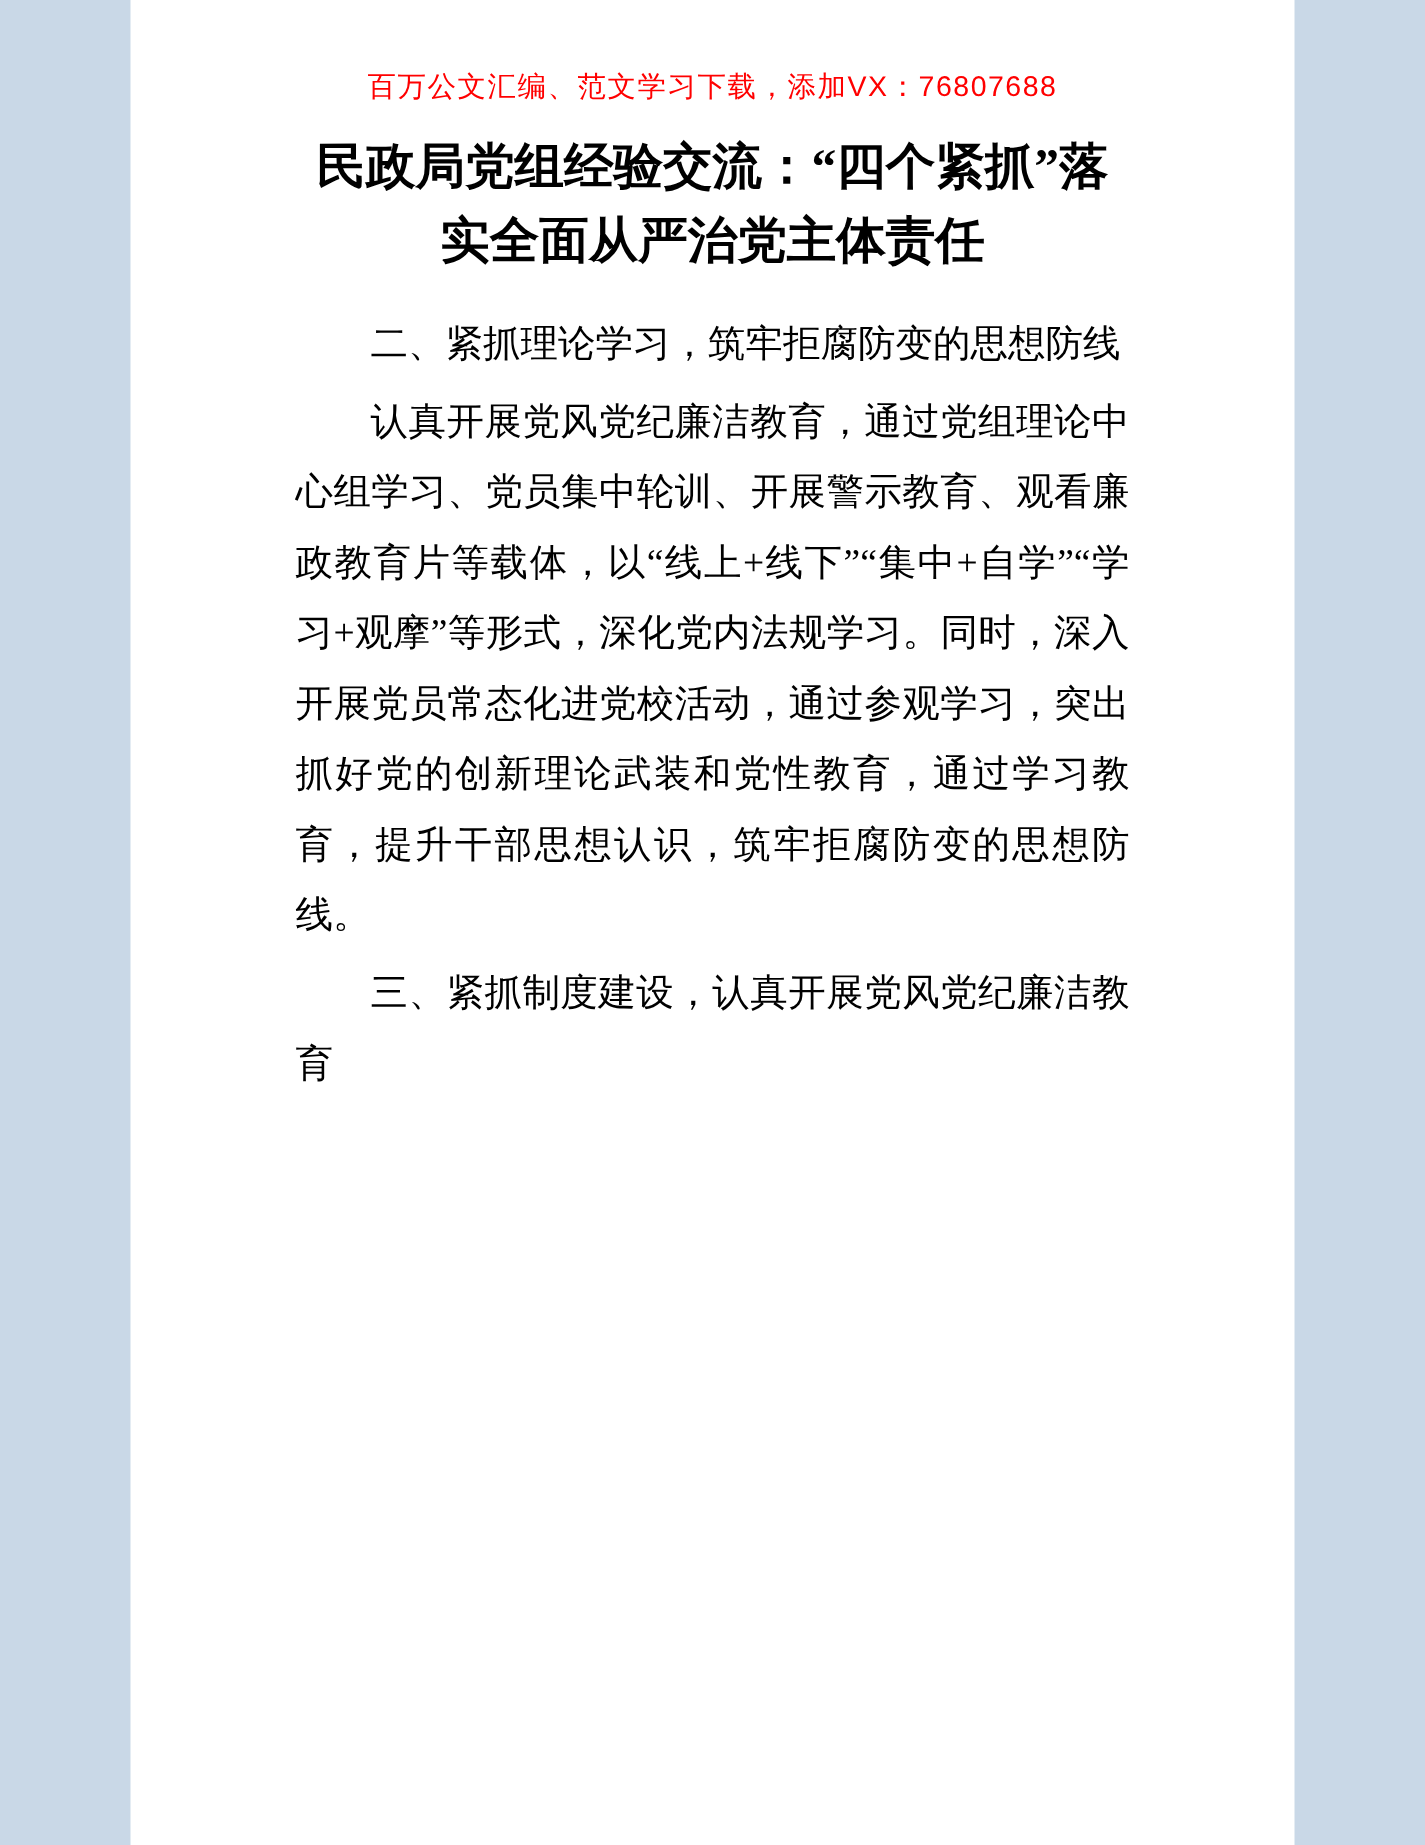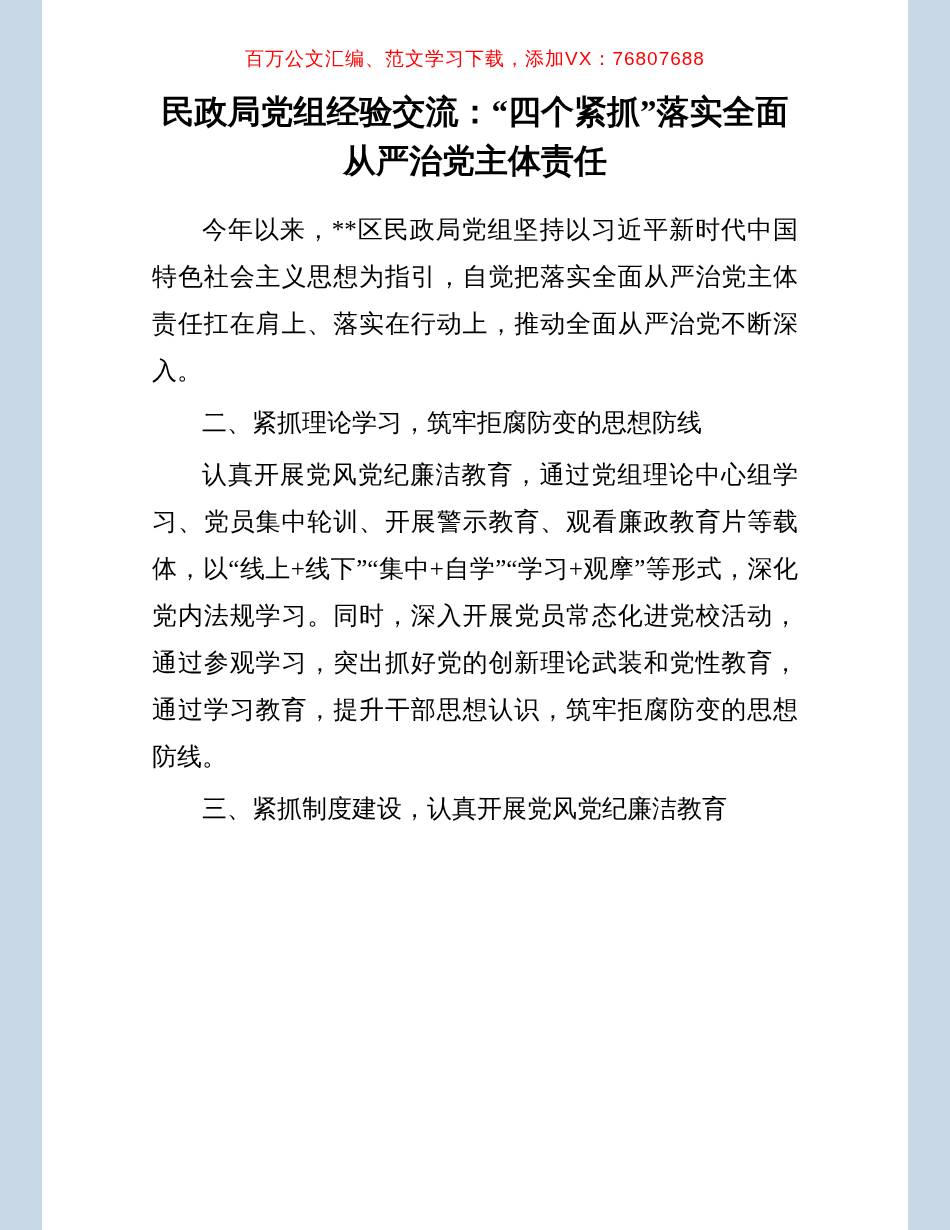--- a/index.html
+++ b/index.html
@@ -3,21 +3,21 @@
 <meta charset="utf-8">
 <style>
   * { margin: 0; padding: 0; box-sizing: border-box; }
   html, body { width: 950px; }
   body {
     background: #c9d8e7;
     font-family: "Liberation Serif", "DejaVu Serif", serif;
     color: #000;
   }
   .page {
-    width: 866px;
+    width: 776px;
     min-height: 1230px;
     margin: 0 auto;
     background: #ffffff;
     padding: 46px 110px 60px 110px;
   }
   .notice {
     color: #ff0000;
     font-size: 19px;
     line-height: 26px;
     text-align: center;
@@ -44,19 +44,18 @@
 </head>
 <body>
 
 <div class="page">
 
   <div class="notice">百万公文汇编、范文学习下载，添加VX：76807688</div>
 
   <h1 class="title">民政局党组经验交流：“四个紧抓”落实全面从严治党主体责任</h1>
 
   <div class="content">
-    <p class="para">今年以来，**区民政局党组坚持以习近平新时代中国特色社会主义思想为指引，自觉把落实全面从严治党主体责任扛在肩上、落实在行动上，推动全面从严治党不断深入。</p>
     <p class="para">二、紧抓理论学习，筑牢拒腐防变的思想防线</p>
     <p class="para">认真开展党风党纪廉洁教育，通过党组理论中心组学习、党员集中轮训、开展警示教育、观看廉政教育片等载体，以“线上+线下”“集中+自学”“学习+观摩”等形式，深化党内法规学习。同时，深入开展党员常态化进党校活动，通过参观学习，突出抓好党的创新理论武装和党性教育，通过学习教育，提升干部思想认识，筑牢拒腐防变的思想防线。</p>
     <p class="para">三、紧抓制度建设，认真开展党风党纪廉洁教育</p>
   </div>
 
 </div>
 
 </body></html>

